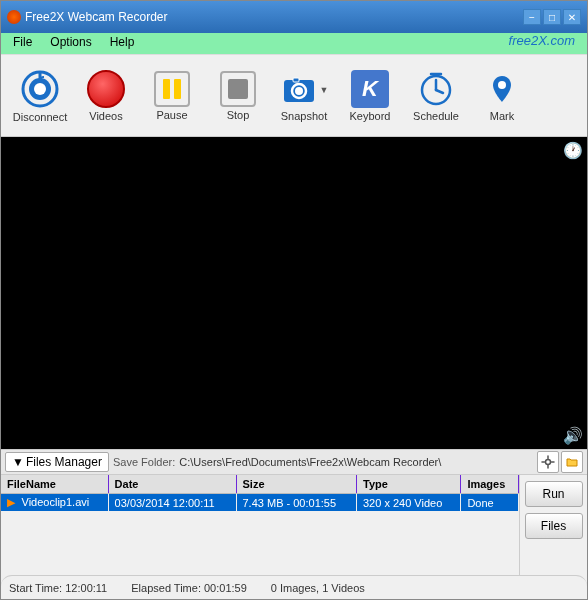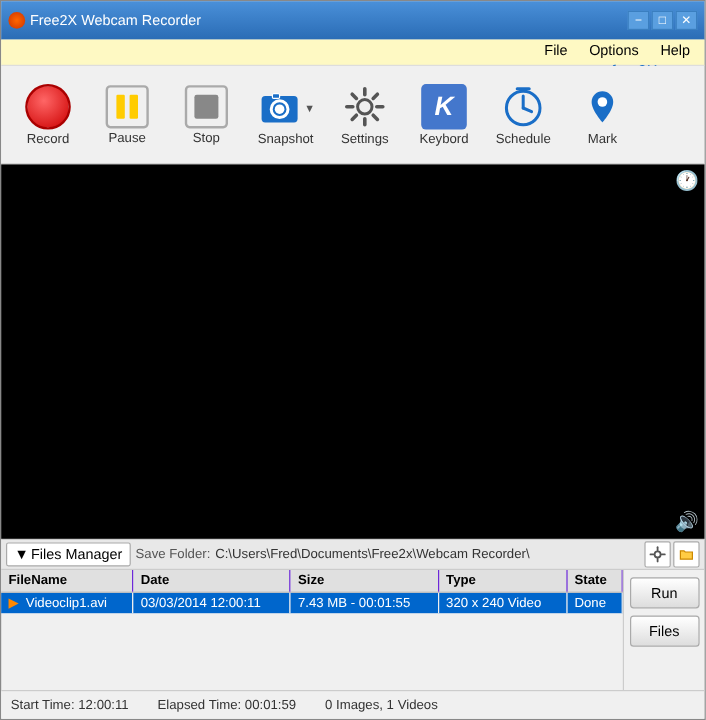--- a/index.html
+++ b/index.html
@@ -54,27 +54,26 @@
       color: white;
       font-size: 10px;
       display: flex;
       align-items: center;
       justify-content: center;
       cursor: pointer;
     }
     
     .menu-bar {
       height: 22px;
-      background: #fef9c3;
-      display: flex;
-      align-items: flex-end;
+      background: #86efac;
+      display: flex;
+      align-items: flex-start;
       padding: 0 4px;
       border-bottom: 1px solid #ddd;
       justify-content: space-between;
-      flex-direction: column;
     }
     .menu-items {
       display: flex;
       gap: 2px;
     }
     .menu-item {
       padding: 2px 8px;
       cursor: pointer;
       font-size: 12px;
     }
@@ -303,20 +302,21 @@
     .status-bar {
       height: 24px;
       background: #f0f0f0;
       display: flex;
       align-items: center;
       padding: 0 8px;
       gap: 24px;
       border-top: 1px solid #ccc;
       font-size: 11px;
       color: #333;
+      border-radius: 11px;
     }
     
     .files-section {
       display: flex;
       flex-direction: column;
     }
     .files-content-row {
       display: flex;
       height: 100px;
     }
@@ -366,24 +366,36 @@
     <div class="menu-items">
       <div class="menu-item">File</div>
       <div class="menu-item">Options</div>
       <div class="menu-item">Help</div>
     </div>
     <div class="brand-text">free2X.com</div>
   </div>
 
   <div class="toolbar">
 
+    <div class="toolbar-btn">
+      <div class="icon-disconnect">
+        <svg viewBox="0 0 40 40" xmlns="http://www.w3.org/2000/svg">
+          <circle cx="20" cy="20" r="17" fill="none" stroke="#1a6ec7" stroke-width="3"></circle>
+          <circle cx="20" cy="20" r="11" fill="#1a6ec7"></circle>
+          <circle cx="20" cy="20" r="6" fill="white"></circle>
+          <line x1="20" y1="3" x2="20" y2="12" stroke="#1a6ec7" stroke-width="3"></line>
+          <path d="M20 12 Q20 8 24 8" fill="none" stroke="#1a6ec7" stroke-width="2"></path>
+        </svg>
+      </div>
+      <span class="toolbar-btn-label">Disconnect</span>
+    </div>
 
     <div class="toolbar-btn">
       <div class="icon-record"></div>
-      <span class="toolbar-btn-label">Record</span>
+      <span class="toolbar-btn-label">Videos</span>
     </div>
 
     <div class="toolbar-btn">
       <div class="icon-pause">
         <div class="icon-pause-bar"></div>
         <div class="icon-pause-bar"></div>
       </div>
       <span class="toolbar-btn-label">Pause</span>
     </div>
 
@@ -402,38 +414,20 @@
             <circle cx="19" cy="21" r="7" fill="none" stroke="white" stroke-width="2.5"></circle>
             <circle cx="19" cy="21" r="4" fill="white"></circle>
             <rect x="13" y="8" width="6" height="4" rx="1" fill="#1a6ec7" stroke="white" stroke-width="1"></rect>
           </svg>
         </div>
         <span class="snapshot-arrow">▼</span>
       </div>
       <span class="toolbar-btn-label">Snapshot</span>
     </div>
 
-    <div class="toolbar-btn">
-      <div class="icon-settings">
-        <svg viewBox="0 0 38 38" width="38" height="38" xmlns="http://www.w3.org/2000/svg">
-          <circle cx="19" cy="19" r="6" fill="none" stroke="#555" stroke-width="2.5"></circle>
-          <g stroke="#555" stroke-width="3" stroke-linecap="round">
-            <line x1="19" y1="4" x2="19" y2="9"></line>
-            <line x1="19" y1="29" x2="19" y2="34"></line>
-            <line x1="4" y1="19" x2="9" y2="19"></line>
-            <line x1="29" y1="19" x2="34" y2="19"></line>
-            <line x1="8.5" y1="8.5" x2="12" y2="12"></line>
-            <line x1="26" y1="26" x2="29.5" y2="29.5"></line>
-            <line x1="29.5" y1="8.5" x2="26" y2="12"></line>
-            <line x1="12" y1="26" x2="8.5" y2="29.5"></line>
-          </g>
-        </svg>
-      </div>
-      <span class="toolbar-btn-label">Settings</span>
-    </div>
 
     <div class="toolbar-btn">
       <div class="icon-keybord">K</div>
       <span class="toolbar-btn-label">Keybord</span>
     </div>
 
     <div class="toolbar-btn">
       <div class="icon-schedule">
         <svg viewBox="0 0 38 38" width="38" height="38" xmlns="http://www.w3.org/2000/svg">
           <circle cx="19" cy="20" r="14" fill="none" stroke="#1a6ec7" stroke-width="2.5"></circle>
@@ -494,21 +488,21 @@
     <div class="files-content-row">
 
       <div class="files-table-area">
         <table class="files-table">
           <thead>
             <tr>
               <th>FileName</th>
               <th>Date</th>
               <th>Size</th>
               <th>Type</th>
-              <th>State</th>
+              <th>Images</th>
             </tr>
           </thead>
           <tbody>
             <tr class="selected">
               <td>
                 <span class="file-icon">▶</span>
                 <span>Videoclip1.avi</span>
               </td>
               <td>03/03/2014 12:00:11</td>
               <td>7.43 MB - 00:01:55</td>

